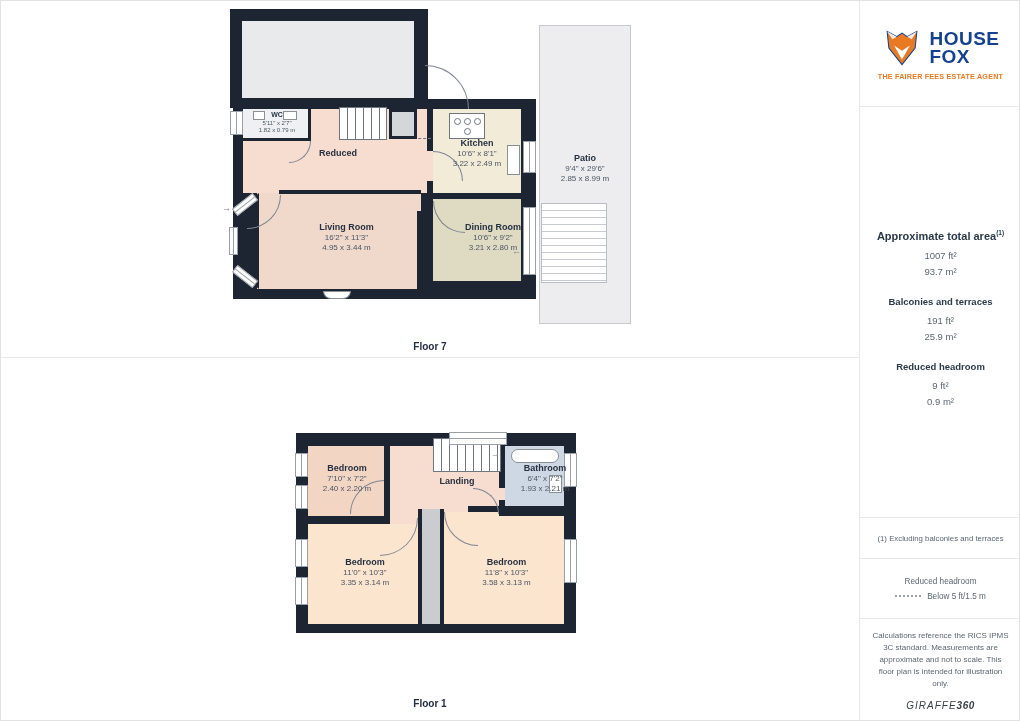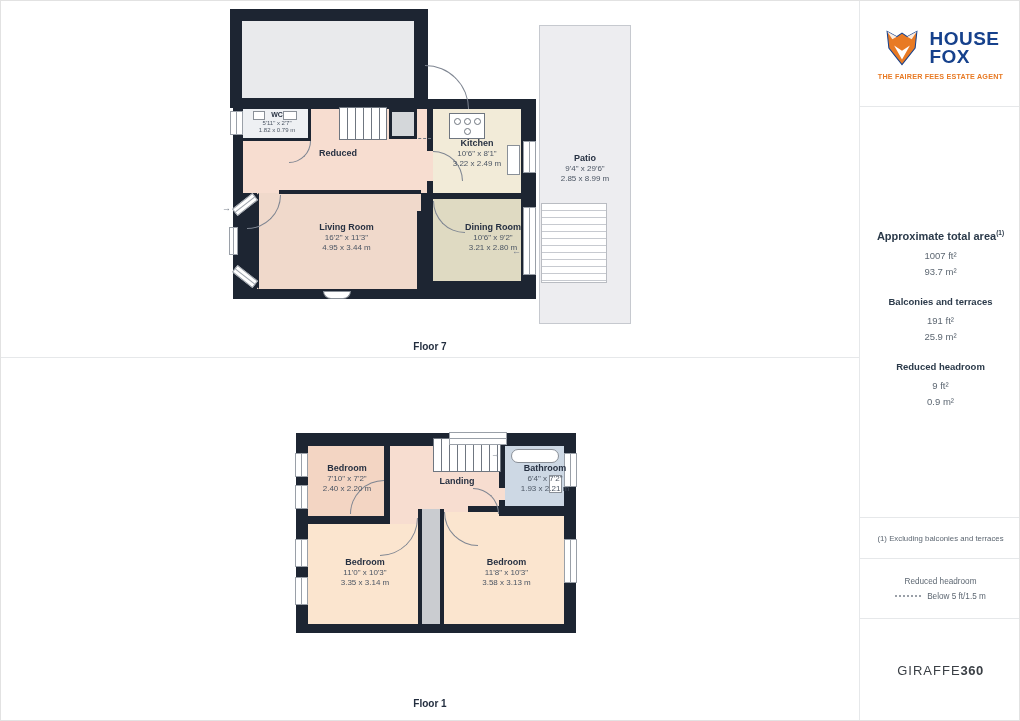--- a/index.html
+++ b/index.html
@@ -53,21 +53,21 @@
   .s-v{font-size:9.5px;color:#5d6772;line-height:1.7;}
   .s-footnote{height:40px;border-top:1px solid #e6e8ea;display:flex;align-items:center;justify-content:center;
               font-size:7.8px;color:#5d6772;}
   .s-legend{height:59px;border-top:1px solid #e6e8ea;display:flex;flex-direction:column;align-items:center;justify-content:center;gap:6px;
             font-size:8.2px;color:#5d6772;}
   .legend-row{display:flex;align-items:center;gap:6px;}
   .dotline{display:inline-block;width:26px;border-top:2px dotted #9aa0a8;}
   .s-disc{flex:1;border-top:1px solid #e6e8ea;display:flex;flex-direction:column;align-items:center;justify-content:center;
           gap:10px;padding:6px 12px;box-sizing:border-box;text-align:center;}
   .disc-text{font-size:8px;color:#5d6772;line-height:1.5;}
-  .brand{font-size:13px;color:#3a3f45;letter-spacing:1px;}
+  .brand{font-size:10px;color:#3a3f45;letter-spacing:1px;font-style:italic;}
   .brand b{letter-spacing:0.5px;}
 </style>
 </head>
 <body>
 
 <div class="page">
   <div class="main">
 
     <div class="room" style="left:538px;top:24px;width:92px;height:299px;background:#ededf0;border:1px solid #c6c9cf;box-sizing:border-box;"></div>
     <div class="deck" style="left:540px;top:202px;width:66px;height:80px;"></div>
@@ -248,16 +248,17 @@
 
     <div class="s-legend">
       <div>Reduced headroom</div>
       <div class="legend-row">
         <span class="dotline"></span>
         <span>Below 5 ft/1.5 m</span>
       </div>
     </div>
 
     <div class="s-disc">
+      <div class="disc-text">Calculations reference the RICS IPMS 3C standard. Measurements are approximate and not to scale. This floor plan is intended for illustration only.</div>
       <div class="brand"><span>GIRAFFE</span><b>360</b></div>
     </div>
   </aside>
 </div>
 
 </body></html>

